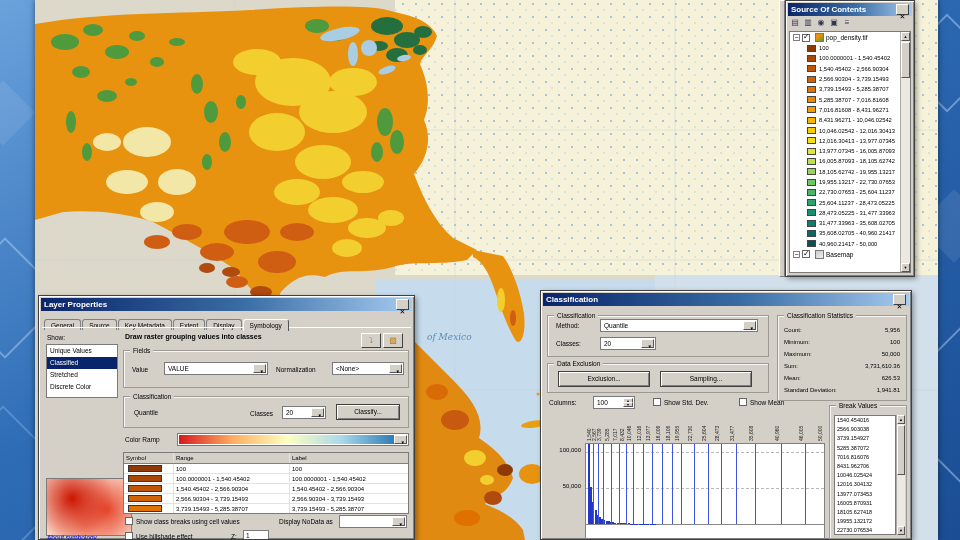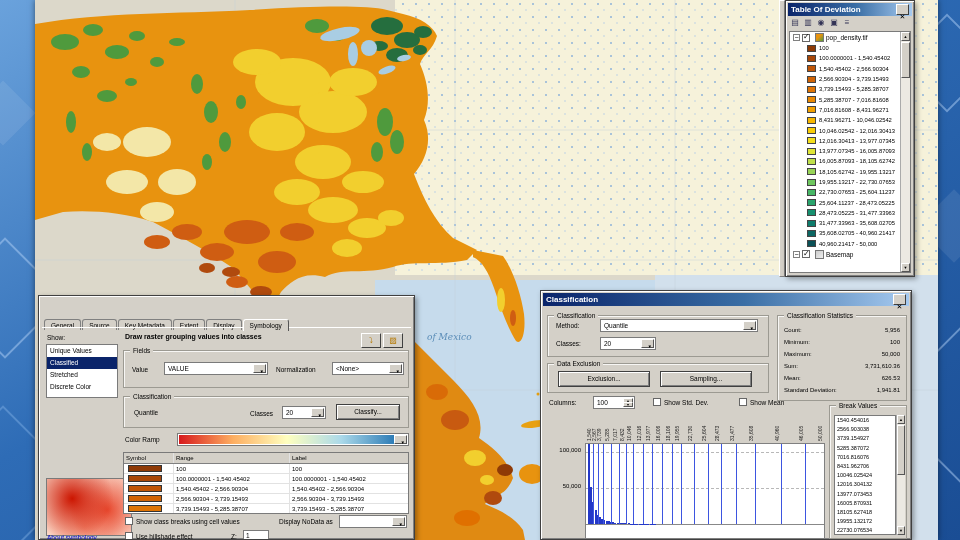--- a/index.html
+++ b/index.html
@@ -241,21 +241,21 @@
             <circle cx="510" cy="402" r="1.5" fill="#e8a010"></circle>
         </g>
         <text x="392" y="340" font-size="9" font-style="italic" fill="#5b8db8" font-family="DejaVu Serif, serif">of Mexico</text>
       </svg>
     </div>
 
     <div class="splitter" style="left:744px;top:0;width:6px;height:277px;"></div>
 
     <div class="window" style="left:750px;top:0;width:130px;height:277px;">
       <div class="titlebar">
-        <div class="t">Table Of Deviation</div>
+        <div class="t">Source Of Contents</div>
         <div class="tbtn close-icon"></div>
       </div>
       <div id="toc-toolbar">
           <div class="toc-icon">▤</div>
           <div class="toc-icon">▥</div>
           <div class="toc-icon">◉</div>
           <div class="toc-icon">▣</div>
           <div class="toc-icon">≡</div>
         </div>
       <div class="toc-body">
@@ -357,20 +357,24 @@
         </div>
         <div class="sb">
           <div class="sb-btn" style="top:0;">▲</div>
           <div class="sb-thumb" style="top:10px;height:36px;"></div>
           <div class="sb-btn" style="bottom:0;">▼</div>
         </div>
       </div>
     </div>
 
     <div class="window" style="left:3px;top:295px;width:377px;height:245px;">
+      <div class="titlebar">
+        <div class="t">Layer Properties</div>
+        <div class="tbtn close-icon"></div>
+      </div>
       <div class="tabs" style="left:5px;top:18px;"><div class="tab">General</div><div class="tab">Source</div><div class="tab">Key Metadata</div><div class="tab">Extent</div><div class="tab">Display</div><div class="tab active">Symbology</div></div>
       <div style="position:absolute;left:3px;top:31px;right:3px;height:1px;background:#fff;"></div>
 
       <div class="lbl" style="left:8px;top:38px;">Show:</div>
       <div class="listbox" style="left:7px;top:48px;width:72px;height:54px;">
           <div class="lb-item">Unique Values</div>
           <div class="lb-item selected">Classified</div>
           <div class="lb-item">Stretched</div>
           <div class="lb-item">Discrete Color</div>
         </div>

